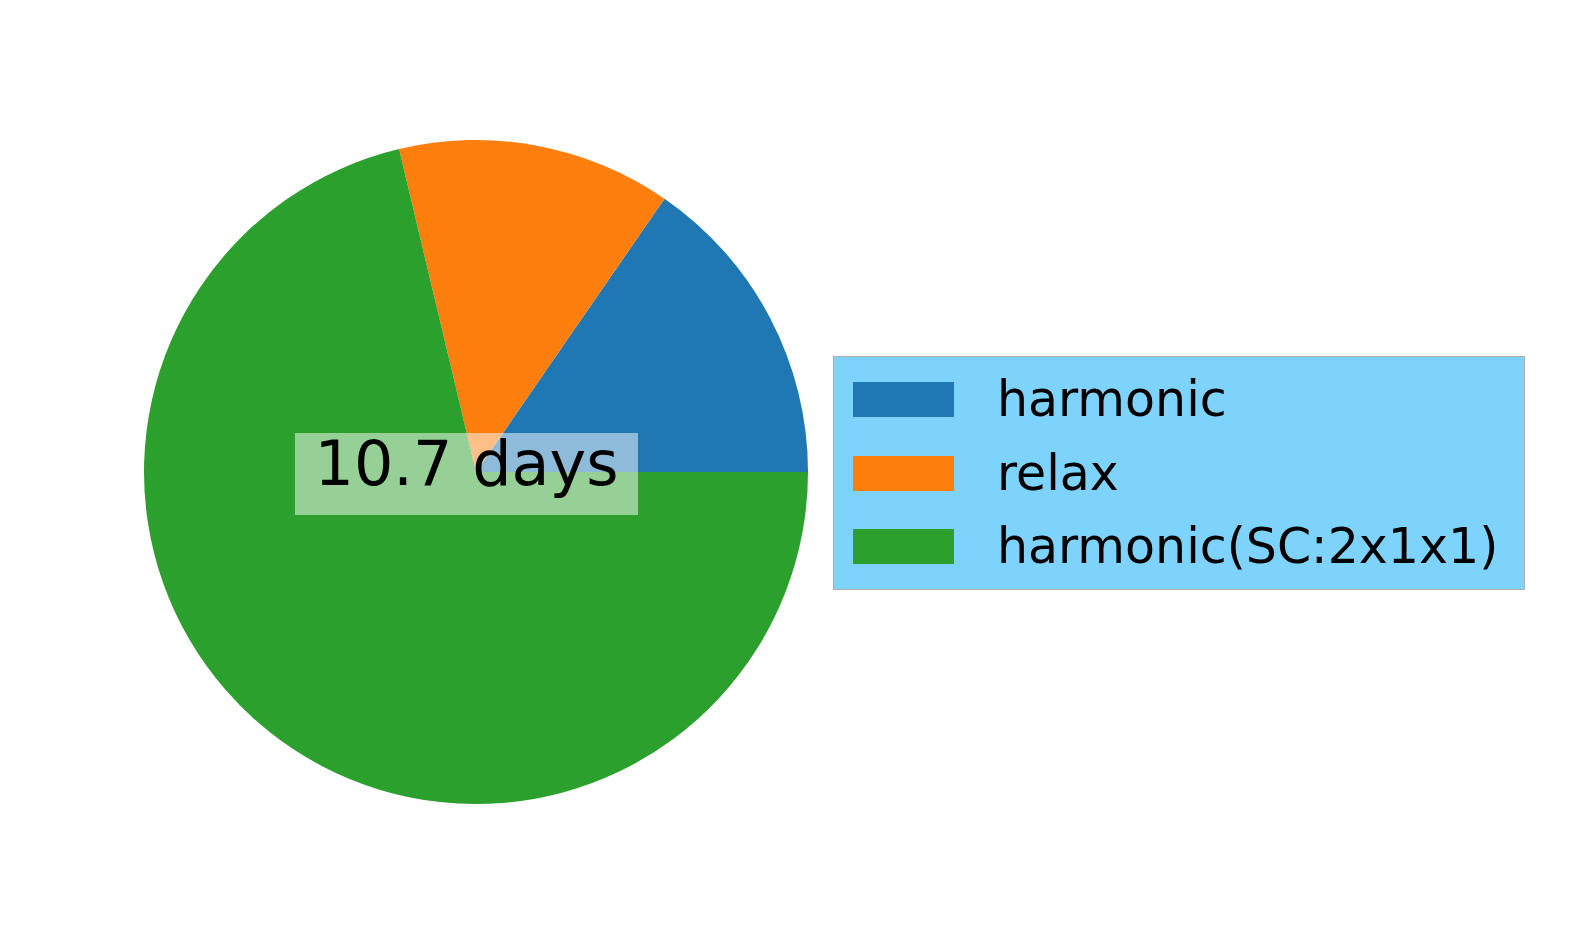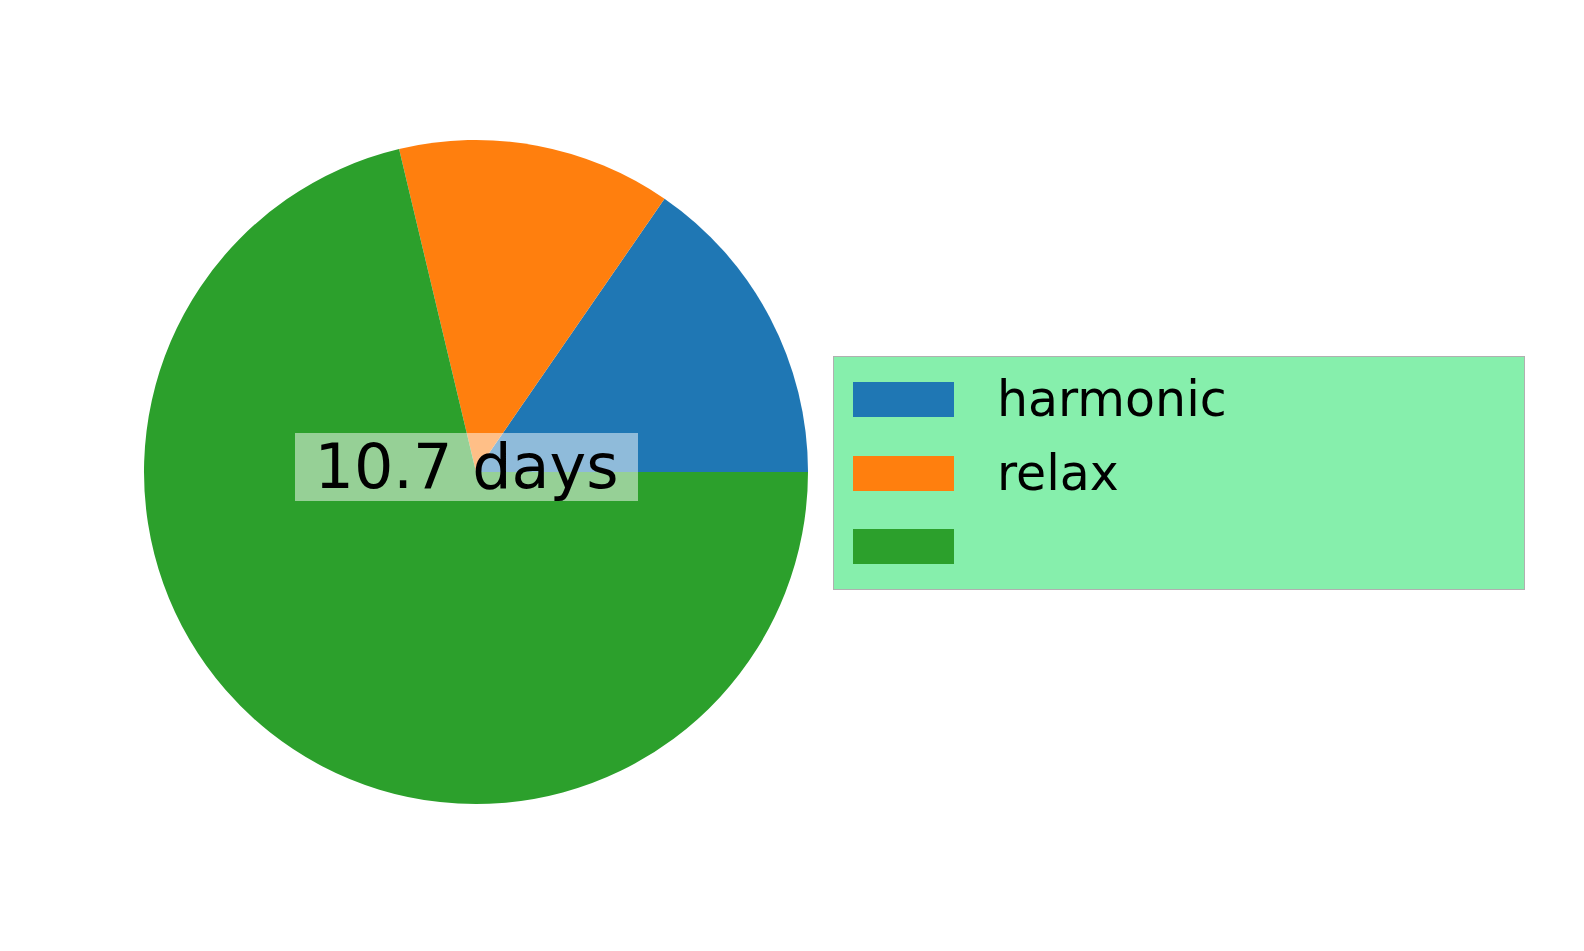--- a/index.html
+++ b/index.html
@@ -38,43 +38,42 @@
     top: 0;
     display: block;
   }
 
   
   #center-label {
     position: absolute;
     left: 295px;
     top: 433px;
     width: 343px;
-    height: 68px;
+    height: 82px;
     background: rgba(255, 255, 255, 0.5);
     display: flex;
-    align-items: center;
     justify-content: center;
     box-sizing: border-box;
   }
   #center-label-text {
     font-size: 62px;
     line-height: 1;
     color: #000000;
     white-space: nowrap;
     letter-spacing: 0px;
   }
 
   
   #legend {
     position: absolute;
     left: 833px;
     top: 356px;
     width: 692px;
     height: 234px;
-    background: #86efac;
+    background: #7dd3fc;
     border: 1.6px solid #b0b0b0;
     box-sizing: border-box;
     padding: 0;
   }
   #legend-entries {
     position: absolute;
     left: 0;
     top: 0;
     width: 100%;
     height: 100%;
@@ -130,18 +129,19 @@
         <span class="legend-label">harmonic</span>
       </div>
 
       <div class="legend-entry">
         <span class="legend-swatch" style="background-color: rgb(255, 127, 14);"></span>
         <span class="legend-label">relax</span>
       </div>
 
       <div class="legend-entry">
         <span class="legend-swatch" style="background-color: rgb(44, 160, 44);"></span>
+        <span class="legend-label">harmonic(SC:2x1x1)</span>
       </div>
 
     </div>
   </div>
 
 </div>
 
 </body></html>

